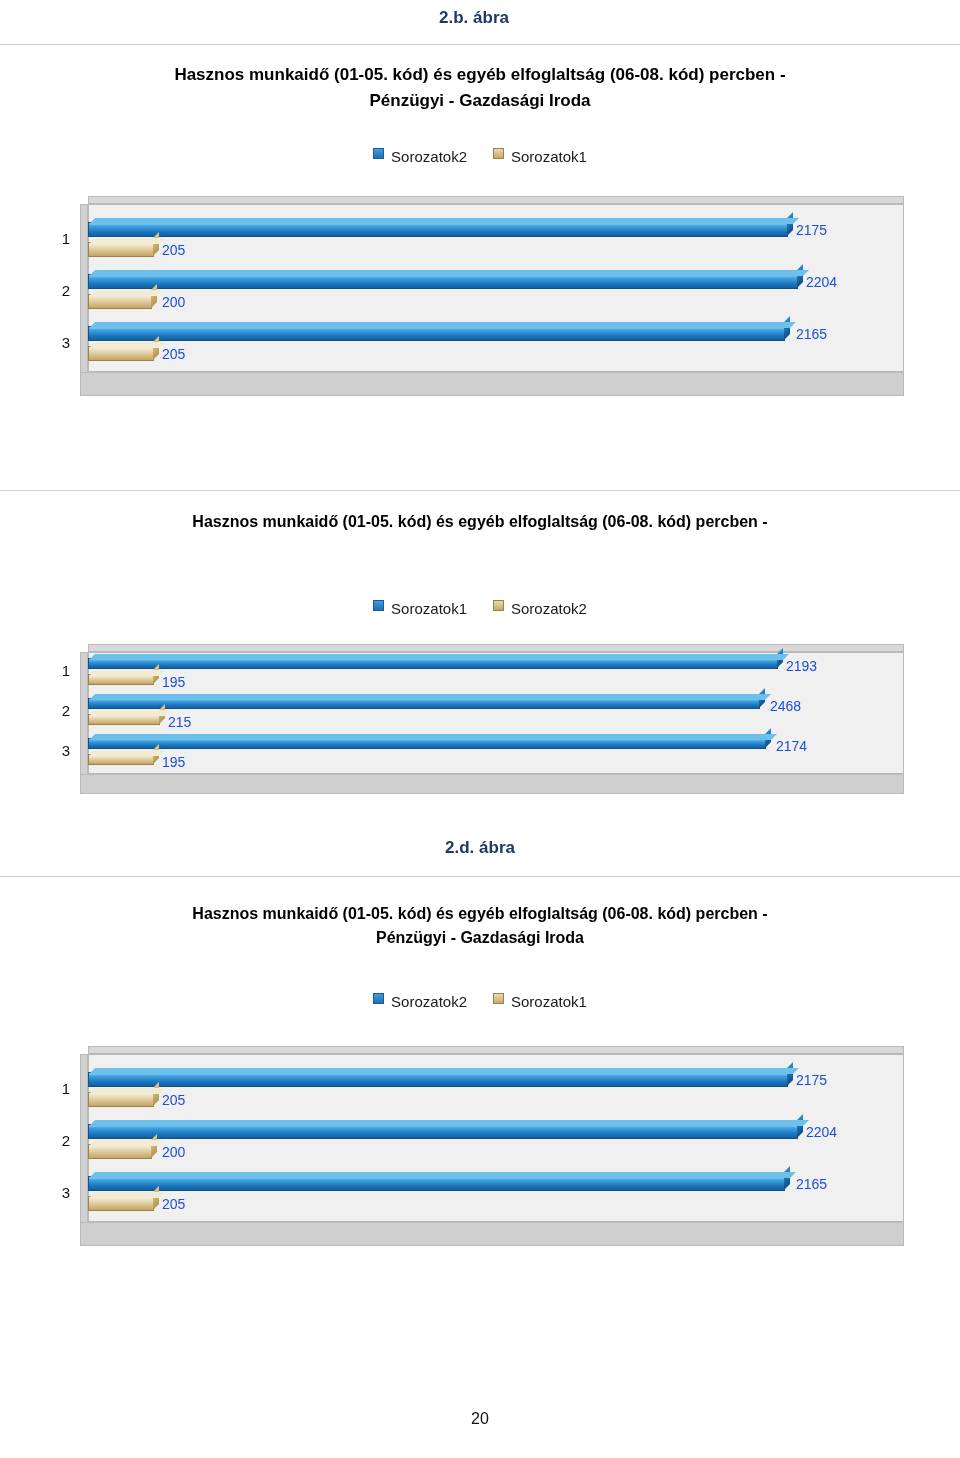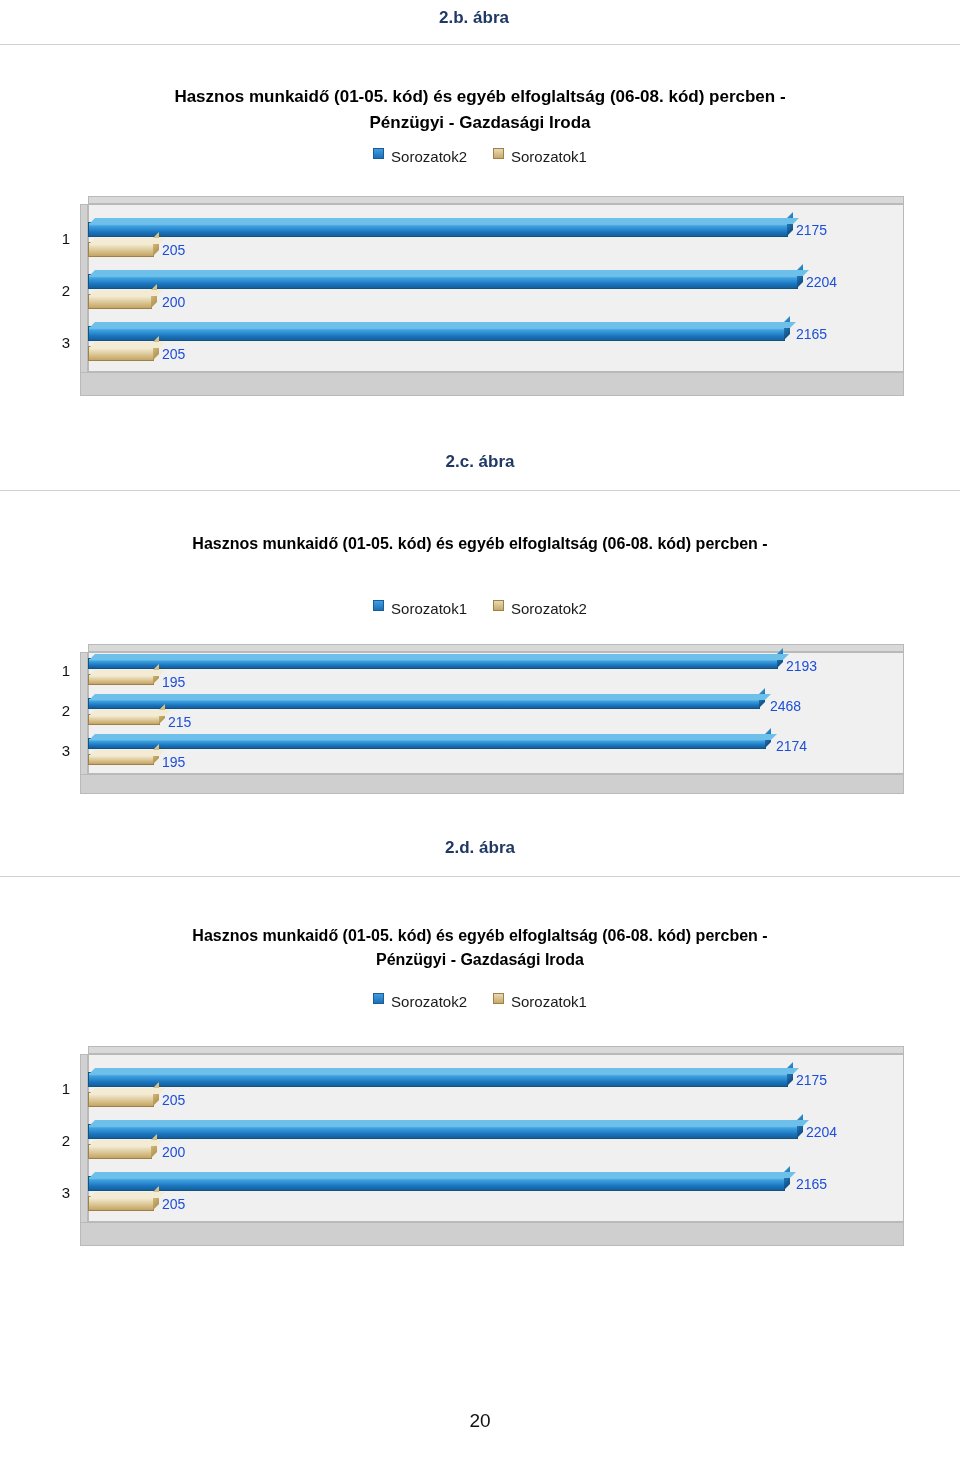--- a/index.html
+++ b/index.html
@@ -25,21 +25,20 @@
   }
 
   
   .chart-block {
     position: relative;
   }
   .chart-title {
     text-align: center;
     font-weight: bold;
     line-height: 1.5;
-    margin-top: 22px;
   }
   .chart-title .tl {
     display: block;
   }
   .legend {
     display: flex;
     justify-content: center;
     gap: 26px;
     margin-top: 10px;
   }
@@ -138,21 +137,21 @@
   }
   .hrule {
     position: absolute;
     left: 0; right: 0;
     border-top: 1px solid #d0d0d0;
   }
   .page-number {
     position: absolute;
     left: 0; right: 0;
     text-align: center;
-    font-size: 19px;
+    font-size: 16px;
     color: #111;
   }
 </style>
 </head>
 <body>
 
 <div class="page">
 
   <div class="fig-caption" style="position:absolute; left:0; right:12px; top:8px;">2.b. ábra</div>
 
@@ -207,21 +206,20 @@
           <span class="cap"></span>
         </div>
       <div class="dlabel" style="left:716px; top:130px;">2165</div>
       <div class="bar bar-tan" style="left:8px; top:150px; width:66px;  height:15px;">
           <span class="cap"></span>
         </div>
       <div class="dlabel" style="left:82px; top:150px;">205</div>
     </div>
   </div>
 
-  <div class="fig-caption" style="position:absolute; left:0; right:0; top:452px;">2.c. ábra</div>
 
   <div class="hrule" style="top:490px;"></div>
 
   <div class="chart-block" style="position:absolute; left:0; top:492px; width:960px; height:340px;">
 
     <div class="chart-title" style="position:absolute; left:60px; width:840px; top:18px; font-size:16px;">
       <span class="tl">Hasznos munkaidő (01-05. kód) és egyéb elfoglaltság (06-08. kód) percben -</span>
     </div>
 
     <div class="legend" style="position:absolute; left:0; width:960px; top:98px; font-size:15px;">

